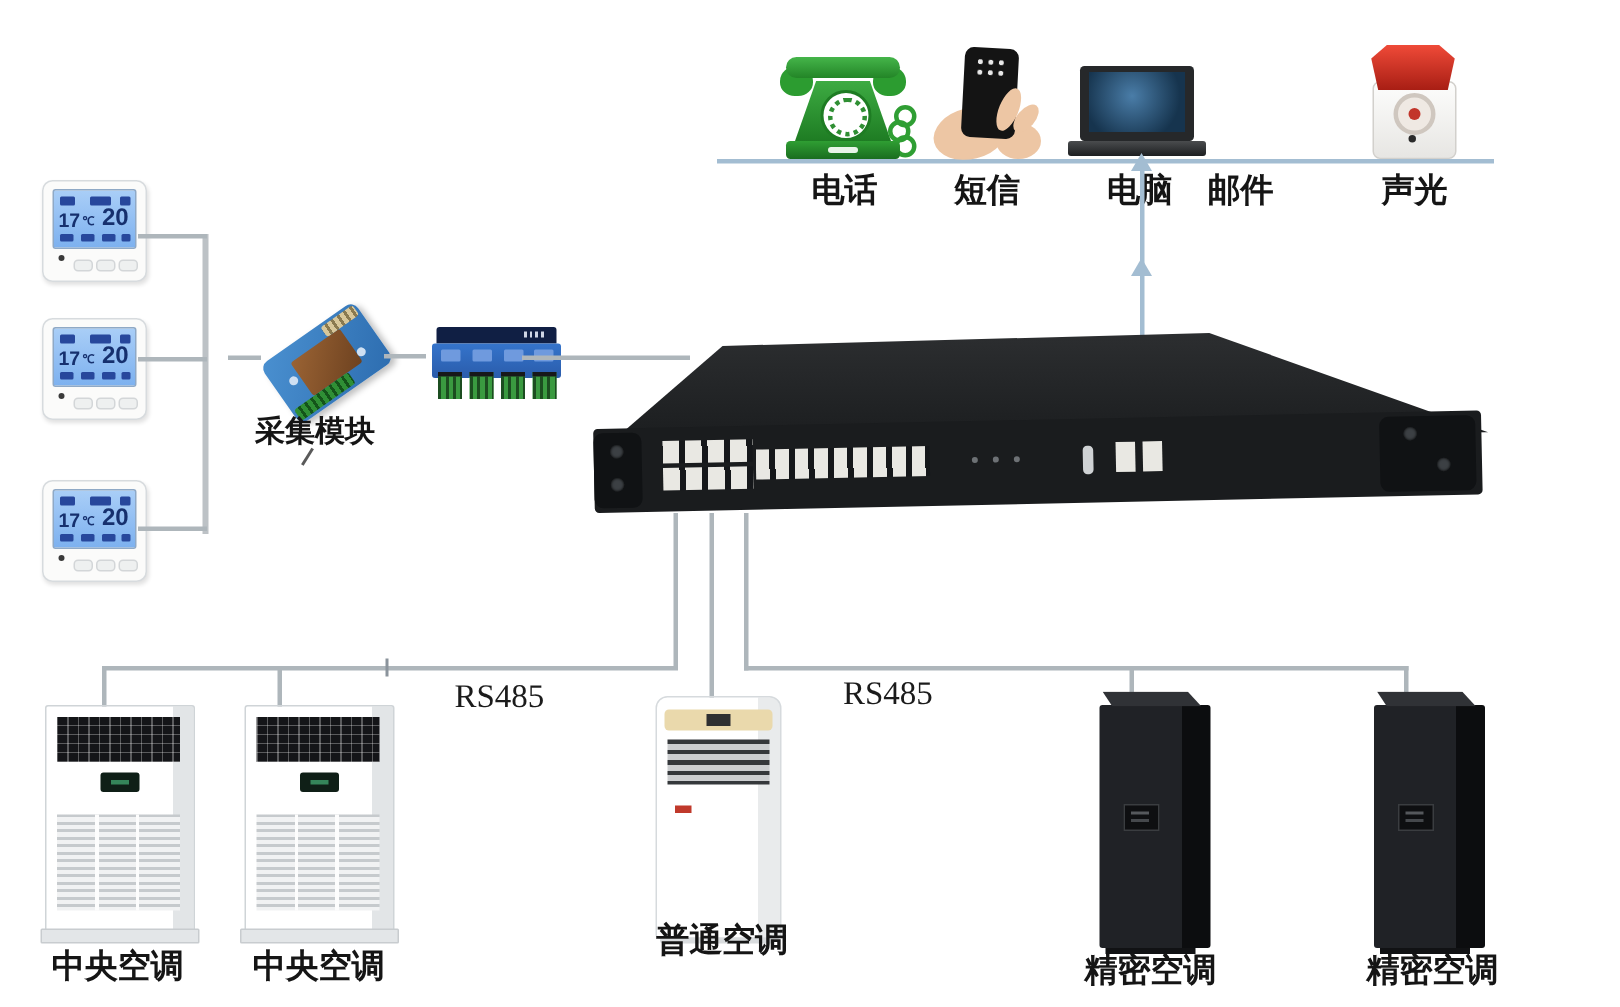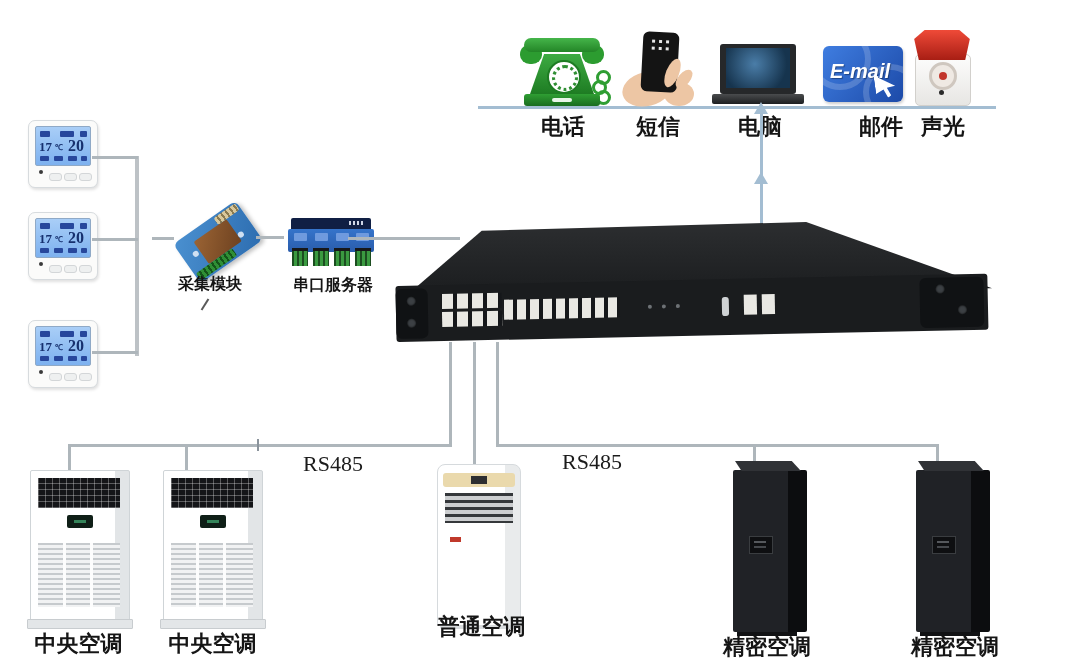--- a/index.html
+++ b/index.html
@@ -11,30 +11,30 @@
   #stage{position:relative;width:1080px;height:671px;background:#ffffff;overflow:hidden;
          font-family:"Liberation Sans","DejaVu Sans",sans-serif;color:var(--ink);}
   .abs{position:absolute;}
   .hline{position:absolute;height:3px;background:var(--gray);}
   .vline{position:absolute;width:3px;background:var(--gray);}
   .hline.blue{background:var(--blue);}
   .vline.blue{background:var(--blue);}
   .arrow-up{position:absolute;width:0;height:0;border-left:7px solid transparent;
             border-right:7px solid transparent;border-bottom:12px solid var(--blue);}
   .lbl{position:absolute;font-weight:700;font-size:22px;color:var(--ink);text-align:center;white-space:nowrap;}
-  .lbl.sm{font-size:16px;}
+  .lbl.sm{font-size:20px;}
   .rs485{position:absolute;font-family:"Liberation Serif","DejaVu Serif",serif;font-size:22px;color:#1b1b1b;}
 
   
   .thermo{position:absolute;width:68px;height:66px;background:#fbfbfa;border:1px solid #d7dbde;
           border-radius:7px;box-shadow:1px 2px 3px rgba(0,0,0,.12);}
   .thermo .screen{position:absolute;left:6px;top:5px;width:54px;height:38px;border:1px solid #8fa9c6;
           background:linear-gradient(180deg,#a9cef7,#7db1ef);border-radius:2px;overflow:hidden;}
   .seg{position:absolute;background:#27479c;border-radius:1px;}
-  .t-big{position:absolute;font-weight:700;color:#16306e;font-family:Liberation Serif, serif;}
+  .t-big{position:absolute;font-weight:700;color:#16306e;font-family:Liberation Sans, sans-serif;}
   .thermo .btn{position:absolute;width:11px;height:6px;background:#eef0f0;border:1px solid #d3d6d8;border-radius:3px;}
   .thermo .pwr{position:absolute;width:4px;height:4px;border-radius:50%;background:#3a3a3a;}
 
   
   .cac{position:absolute;width:98px;height:150px;background:linear-gradient(90deg,#ffffff 0 86%,#e2e5e7 86% 100%);
        border:1px solid #cfd4d7;border-radius:2px;}
   .cac .grille{position:absolute;left:7px;top:7px;right:9px;height:30px;background:
        repeating-linear-gradient(90deg,rgba(255,255,255,.3) 0 1px,transparent 1px 7px),
        repeating-linear-gradient(0deg,rgba(255,255,255,.3) 0 1px,transparent 1px 6px),#141518;}
   .cac .disp{position:absolute;left:36px;top:44px;width:26px;height:13px;background:#0f1f17;border-radius:2px;}
@@ -177,27 +177,21 @@
   <div class="lbl" style="left:613px;top:112px;width:90px;">短信</div>
 
   <div class="abs" style="left:712px;top:44px;width:92px;height:62px;">
     <div class="lap-screen">
         <i></i>
       </div>
     <div class="lap-base"></div>
   </div>
   <div class="lbl" style="left:715px;top:112px;width:90px;">电脑</div>
 
-  <div class="mailbox" style="left:823px;top:46px;">
-    <div class="swirl" style="left:-14px;top:-18px;width:50px;height:50px;"></div>
-    <div class="swirl" style="left:40px;top:18px;width:44px;height:44px;"></div>
-    <div class="txt">E-mail</div>
-    <div class="cursor"></div>
-  </div>
-  <div class="lbl" style="left:836px;top:112px;width:90px;">邮件</div>
+  <div class="lbl" style="left:782px;top:112px;width:90px;">邮件</div>
 
   <div class="abs" style="left:913px;top:30px;width:60px;height:76px;">
     <div class="siren-body"></div>
     <div class="siren-top"></div>
     <div class="siren-grille">
         <i></i>
       </div>
     <div class="siren-dot"></div>
   </div>
   <div class="lbl" style="left:898px;top:112px;width:90px;">声光</div>
@@ -292,21 +286,20 @@
       <div class="tab" style="left:6px;"></div>
       <div class="tab" style="left:27px;"></div>
       <div class="tab" style="left:48px;"></div>
       <div class="tab" style="left:68px;"></div>
     </div>
     <div class="term" style="left:4px;"></div>
     <div class="term" style="left:25px;"></div>
     <div class="term" style="left:46px;"></div>
     <div class="term" style="left:67px;"></div>
   </div>
-  <div class="lbl sm" style="left:278px;top:275px;width:110px;">串口服务器</div>
 
   <div class="hline" style="left:348px;top:237px;width:112px;"></div>
 
   <div class="sw-top"></div>
   <div class="sw-front">
     <div class="ear" style="left:0;">
       <div class="screw" style="left:11px;top:8px;"></div>
       <div class="screw" style="left:11px;top:30px;"></div>
     </div>
     <div class="port-row" style="left:46px;top:9px;width:60px;"></div>

